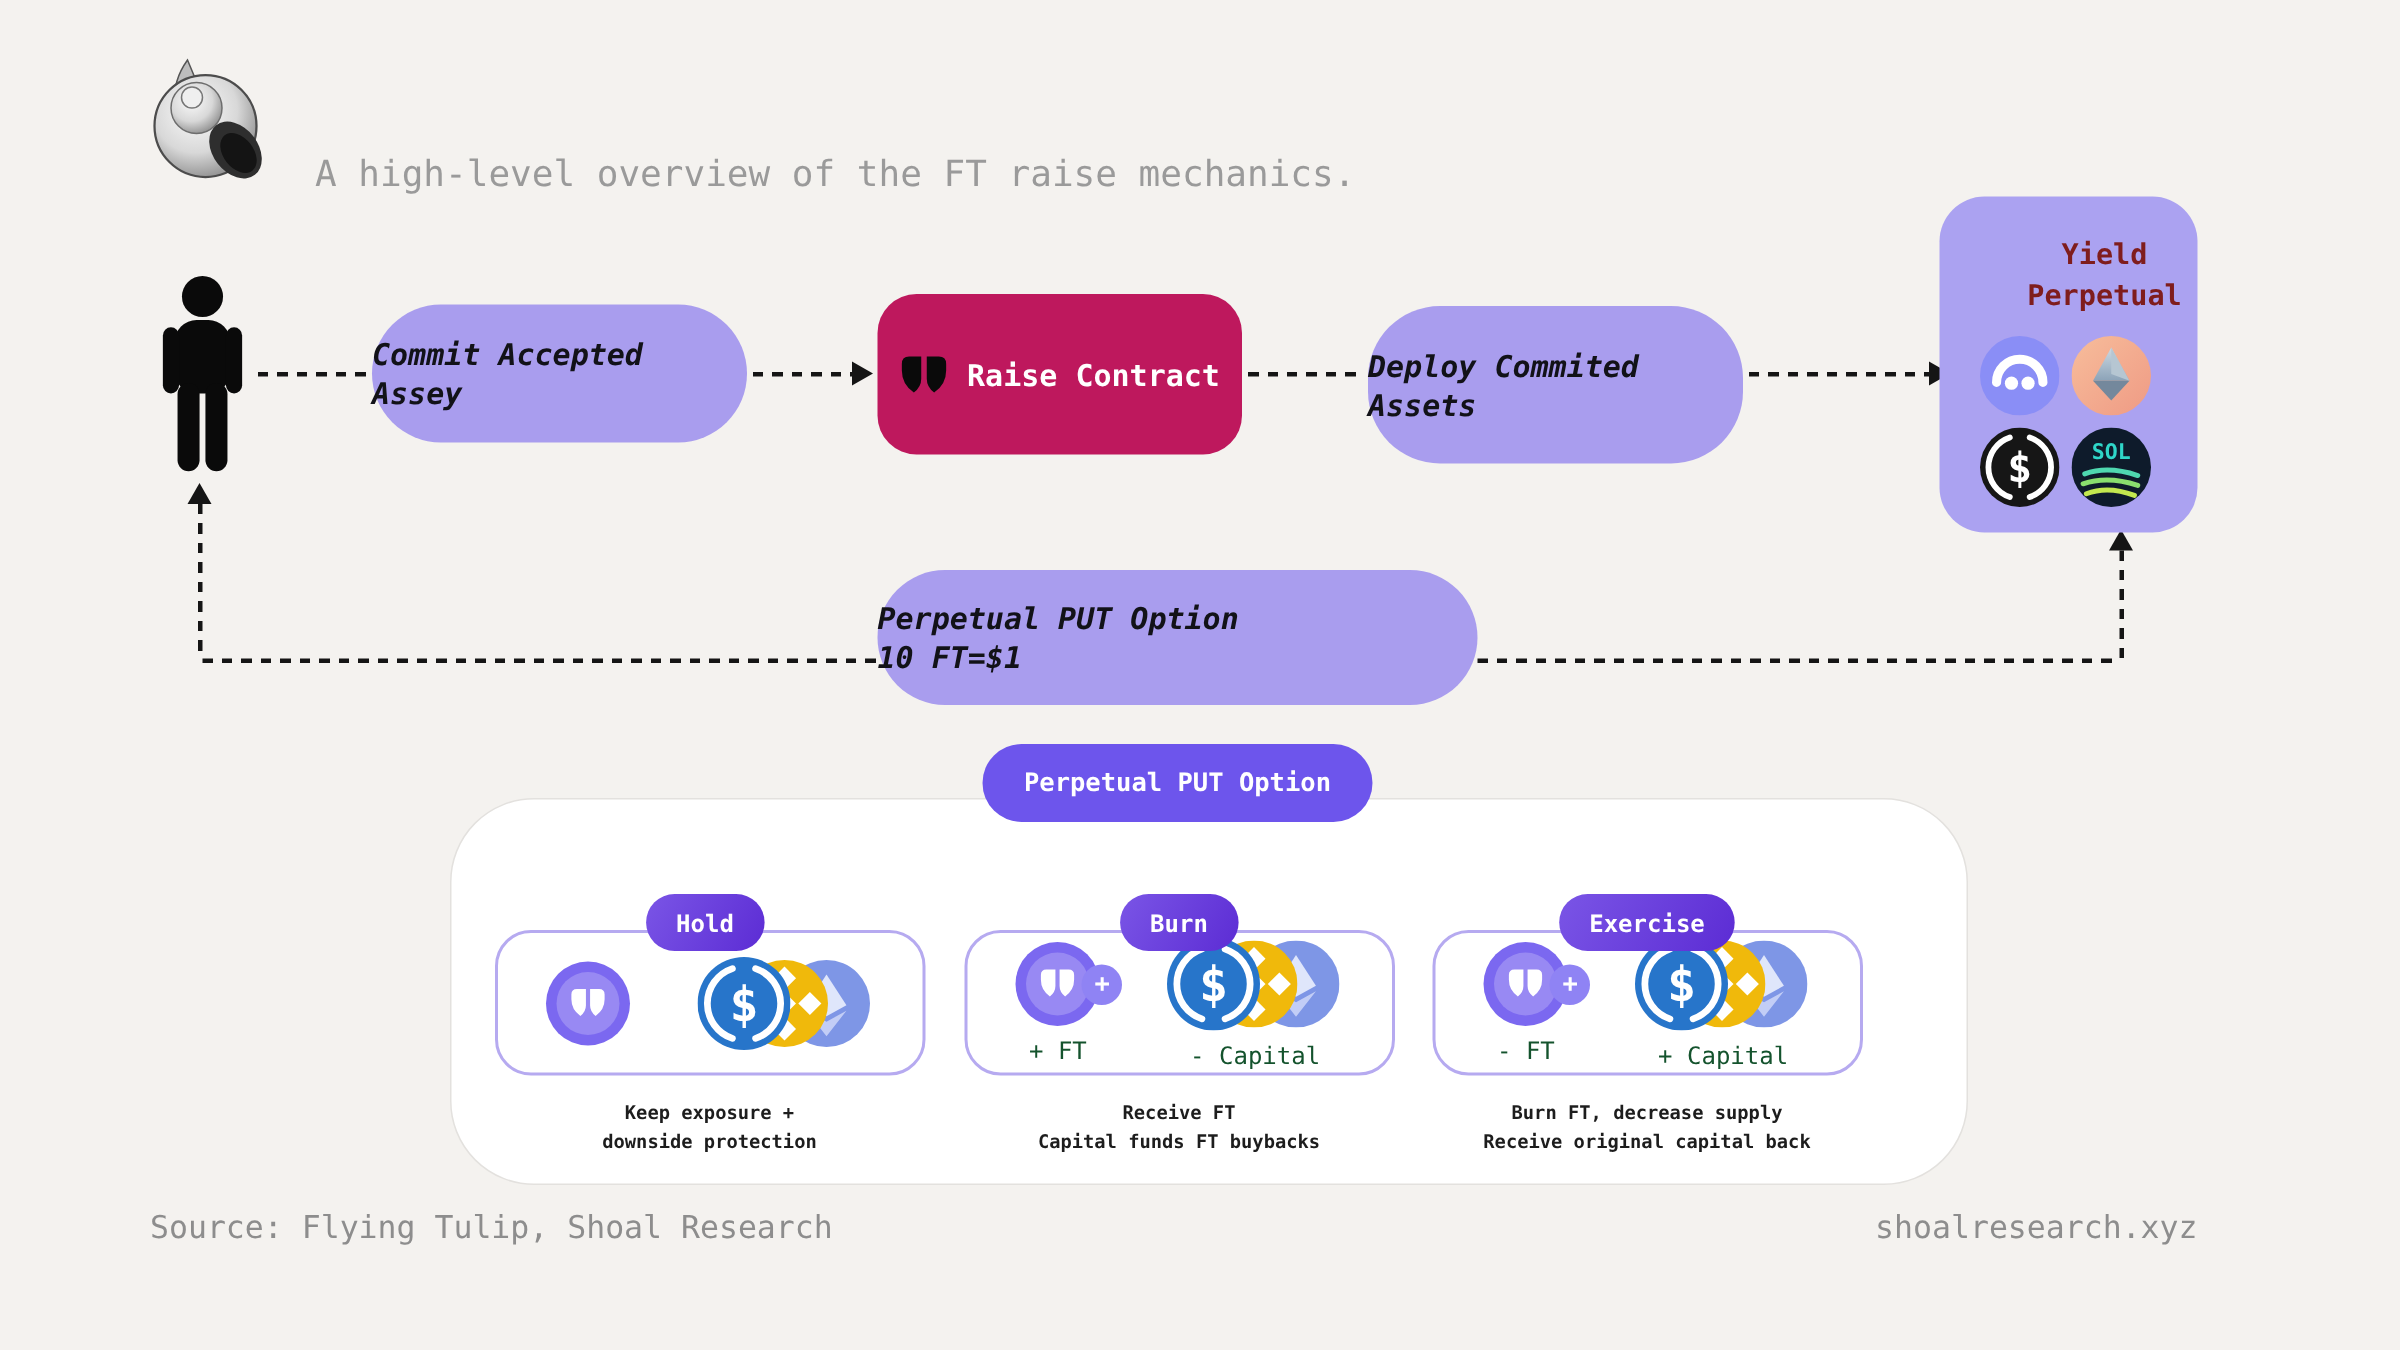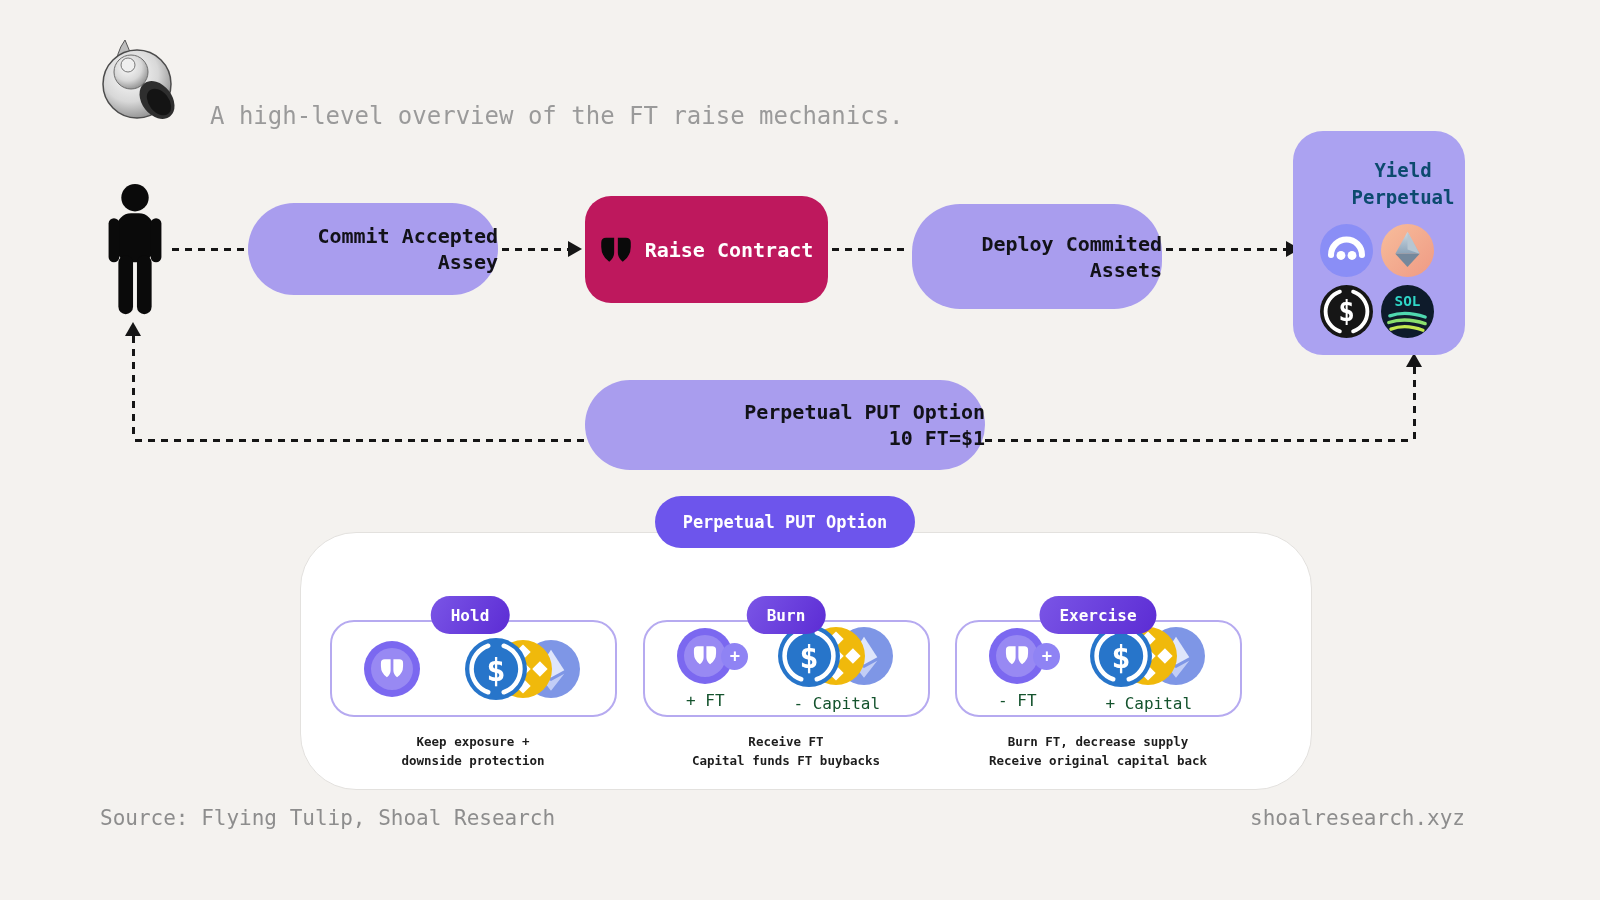--- a/index.html
+++ b/index.html
@@ -17,37 +17,37 @@
   
   .dash-h{position:absolute; height:3px; background:repeating-linear-gradient(90deg,#151515 0 7px,transparent 7px 13px);}
   .dash-v{position:absolute; width:3px; background:repeating-linear-gradient(180deg,#151515 0 7px,transparent 7px 13px);}
   .tri{position:absolute; width:0; height:0;}
   .tri-right{border-top:8px solid transparent; border-bottom:8px solid transparent; border-left:14px solid #151515;}
   .tri-up{border-left:8px solid transparent; border-right:8px solid transparent; border-bottom:14px solid #151515;}
   .tri-down{border-left:8px solid transparent; border-right:8px solid transparent; border-top:14px solid #151515;}
   
   .pill{
     position:absolute; background:#a99dee; border-radius:48px;
-    display:flex; flex-direction:column; align-items:flex-end; justify-content:center;
-    font-size:20px; font-weight:700; color:#121218; line-height:1.3; text-align:center;
+    display:flex; flex-direction:column; align-items:flex-start; justify-content:center;
+    font-size:20px; font-weight:700; color:#121218; line-height:1.3; text-align:center;font-style:italic;
   }
   .person{position:absolute; left:103px; top:183px; width:64px; height:137px;}
   .node-commit{left:248px; top:203px; width:250px; height:92px;}
   .node-deploy{left:912px; top:204px; width:250px; height:105px;}
   .node-raise{
     position:absolute; left:585px; top:196px; width:243px; height:107px;
     background:#be185d; border-radius:26px;
     display:flex; align-items:center; justify-content:center; gap:13px;
     color:#ffffff; font-size:20px; font-weight:700;
   }
   .node-yield{
     position:absolute; left:1293px; top:131px; width:172px; height:224px;
     background:#aba2f1; border-radius:30px; text-align:center;
   }
-  .yield-title{margin-top:26px; font-size:19px; font-weight:700; line-height:1.4; color:#0c4a6e;padding-left:48px;}
+  .yield-title{margin-top:26px; font-size:19px; font-weight:700; line-height:1.4; color:#7f1d1d;padding-left:48px;}
   .yield-grid{width:118px; margin:14px auto 0; display:flex; flex-wrap:wrap; gap:8px;}
   .yield-grid svg{width:53px; height:53px; display:block;}
   .node-put{left:585px; top:380px; width:400px; height:90px;}
   
   .opt-pill{
     position:absolute; left:655px; top:496px; width:260px; height:52px;
     background:#6d55ec; border-radius:26px; display:flex; align-items:center; justify-content:center;
     color:#ffffff; font-size:17px; font-weight:700; z-index:3;
   }
   .opt-container{

